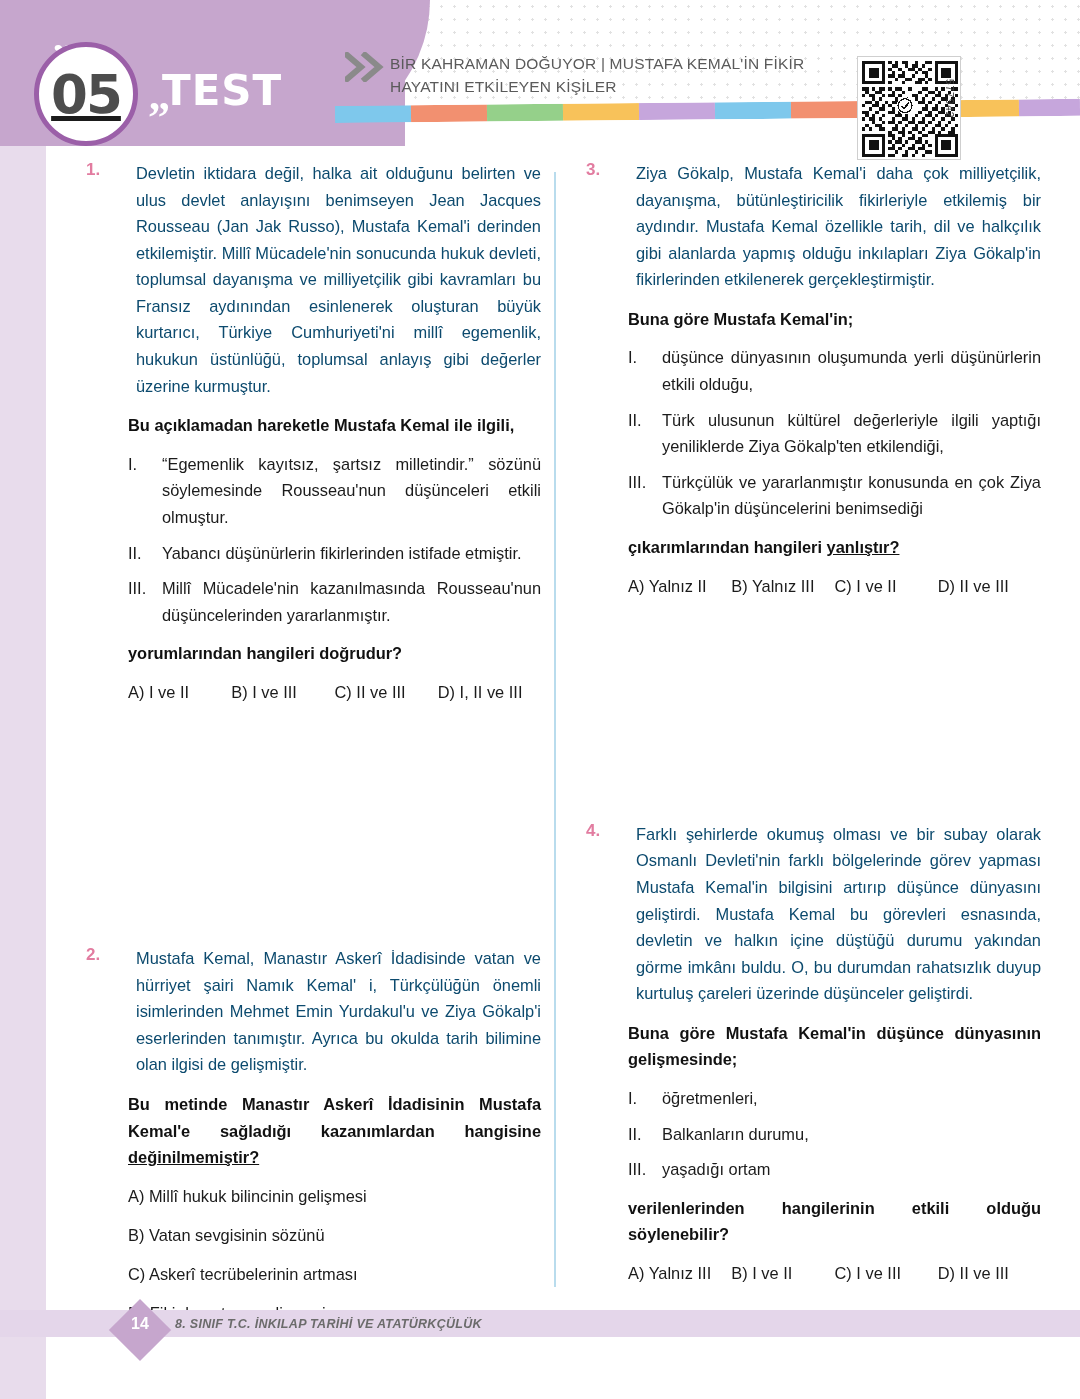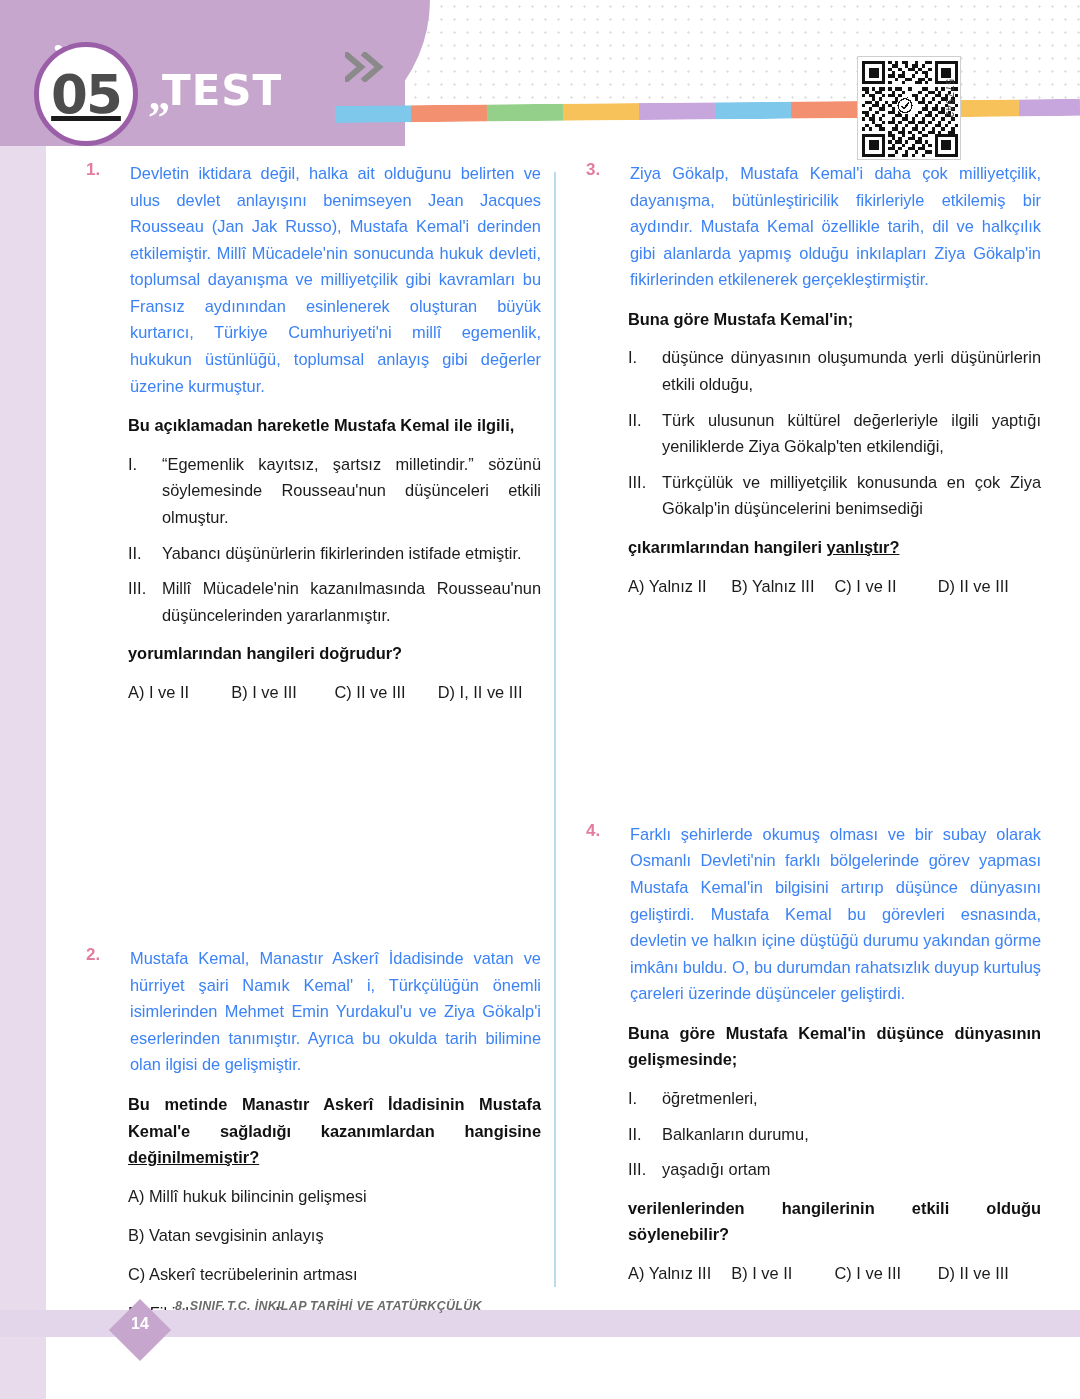--- a/index.html
+++ b/index.html
@@ -231,22 +231,22 @@
     font-family: "Liberation Sans", sans-serif;
   }
   .q-body {
     margin-left: 42px;
   }
   .q-stem {
     font-size: 16.4px;
     line-height: 1.62;
     text-align: justify;
     text-justify: inter-word;
-    margin: 0 0 13px 2px;
-    color: #3b82f6;
+    margin: 0 0 13px 8px;
+    color: #0c4a6e;
   }
   .q-lead {
     font-size: 16.4px;
     line-height: 1.62;
     font-weight: bold;
     margin: 0 0 12px 0;
     color: #111;
     text-align: justify;
   }
   .q-lead .u { text-decoration: underline; margin-top: 21px; }
@@ -321,21 +321,21 @@
     justify-content: center;
     color: #ffffff;
     font-size: 16px;
     font-weight: bold;
     font-family: "Liberation Sans", sans-serif;
     margin-top: 11px;
   }
   .footer-text {
     position: absolute;
     left: 175px;
-    bottom: 80px;
+    bottom: 62px;
     height: 27px;
     display: flex;
     align-items: center;
     font-size: 12.5px;
     font-weight: bold;
     font-style: italic;
     color: #6b6b6b;
     letter-spacing: .3px;
   }
 </style>
@@ -361,20 +361,21 @@
   </div>
   <div class="test-word">TEST</div>
 
   <div class="chevrons">
     <svg width="40" height="30" viewBox="0 0 40 30">
       <path d="M2 3 L16 15 L2 27" stroke="#8a8a8a" stroke-width="6" fill="none" stroke-linecap="square"></path>
       <path d="M20 3 L34 15 L20 27" stroke="#8a8a8a" stroke-width="6" fill="none" stroke-linecap="square"></path>
     </svg>
   </div>
 
+  <div class="header-title">BİR KAHRAMAN DOĞUYOR | MUSTAFA KEMAL'İN FİKİR HAYATINI ETKİLEYEN KİŞİLER</div>
 
   <div class="stripe" id="stripe">
       <span style="background: rgb(126, 200, 236);"></span>
       <span style="background: rgb(242, 144, 112);"></span>
       <span style="background: rgb(149, 208, 138);"></span>
       <span style="background: rgb(248, 194, 90);"></span>
       <span style="background: rgb(198, 166, 220);"></span>
       <span style="background: rgb(126, 200, 236);"></span>
       <span style="background: rgb(242, 144, 112);"></span>
       <span style="background: rgb(149, 208, 138);"></span>
@@ -645,21 +646,21 @@
 
       <div class="question" style="margin-top:240px;">
         <div class="q-num">2.</div>
         <div class="q-body">
           <p class="q-stem">Mustafa Kemal, Manastır Askerî İdadisinde vatan ve hürriyet şairi Namık Kemal' i, Türkçülüğün önemli isimlerinden Mehmet Emin Yurdakul'u ve Ziya Gökalp'i eserlerinden tanımıştır. Ayrıca bu okulda tarih bilimine olan ilgisi de gelişmiştir.</p>
           <p class="q-lead">
             <span>Bu metinde Manastır Askerî İdadisinin Mustafa Kemal'e sağladığı kazanımlardan hangisine </span><span class="u">değinilmemiştir?</span>
           </p>
           <div class="options-stack">
             <div class="opt">A)  Millî hukuk bilincinin gelişmesi</div>
-            <div class="opt">B)  Vatan sevgisinin anlayış</div>
+            <div class="opt">B)  Vatan sevgisinin sözünü</div>
             <div class="opt">C)  Askerî tecrübelerinin artması</div>
             <div class="opt">D)  Fikir hayatının gelişmesi</div>
           </div>
         </div>
       </div>
 
     </div>
 
     <div class="col col-right">
 
@@ -672,21 +673,21 @@
             <li>
               <span class="rn">I.</span>
               <span>düşünce dünyasının oluşumunda yerli düşünürlerin etkili olduğu,</span>
             </li>
             <li>
               <span class="rn">II.</span>
               <span>Türk ulusunun kültürel değerleriyle ilgili yaptığı yeniliklerde Ziya Gökalp'ten etkilendiği,</span>
             </li>
             <li>
               <span class="rn">III.</span>
-              <span>Türkçülük ve milliyetçilik konusunda en çok Ziya Gökalp'in düşüncelerini benimsediği</span>
+              <span>Türkçülük ve yararlanmıştır konusunda en çok Ziya Gökalp'in düşüncelerini benimsediği</span>
             </li>
           </ul>
           <p class="q-lead">
             <span>çıkarımlarından hangileri </span><span class="u">yanlıştır?</span>
           </p>
           <div class="options">
             <div class="opt">A) Yalnız II</div>
             <div class="opt">B) Yalnız III</div>
             <div class="opt">C) I ve II</div>
             <div class="opt">D) II ve III</div>

